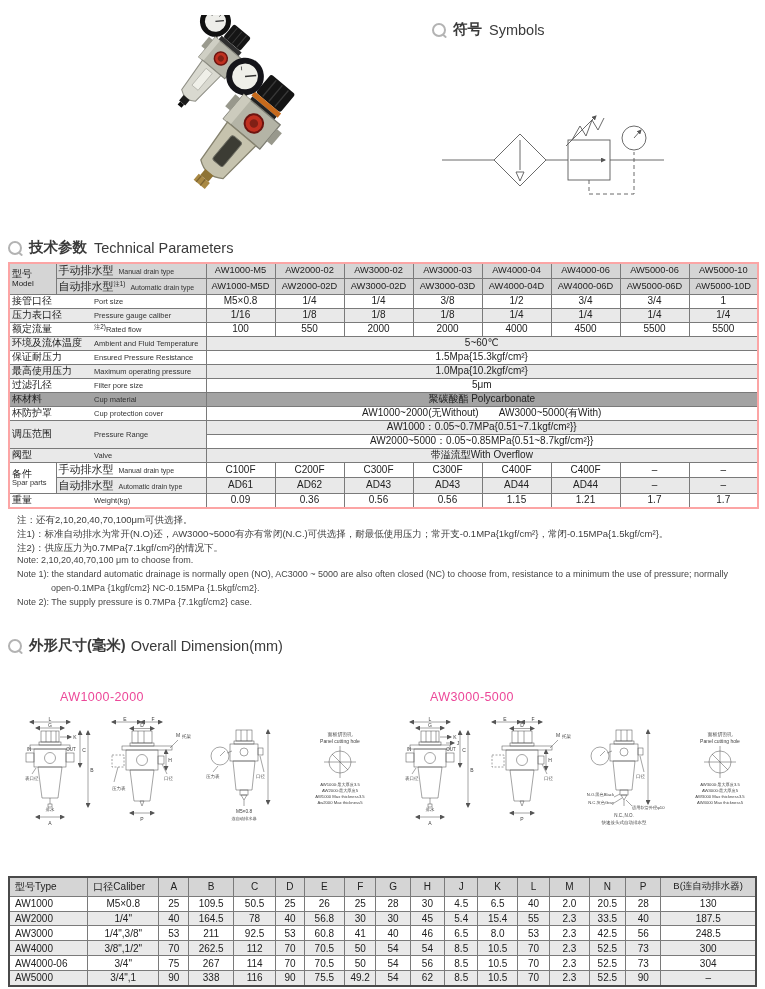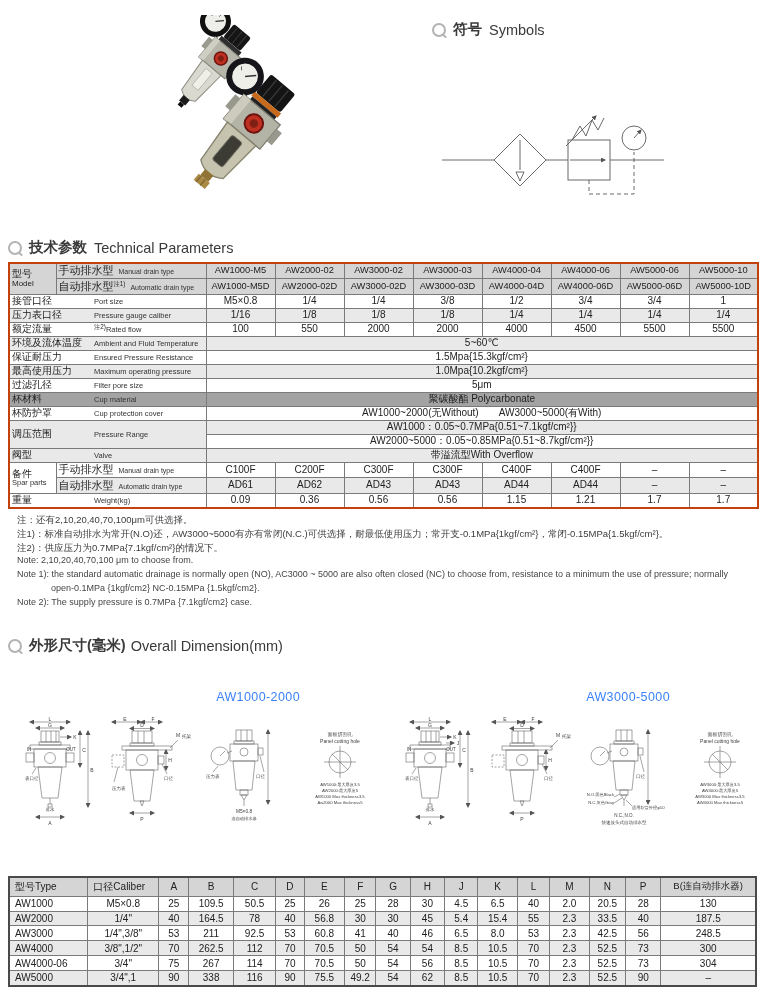--- a/index.html
+++ b/index.html
@@ -8,42 +8,42 @@
   .abs{position:absolute}
   
   .sec-h{display:flex;align-items:center;gap:7px;font-size:14.5px;color:#3a3a3a;white-space:nowrap}
   .sec-h .cn{font-weight:bold}
   .sec-h .en{font-weight:normal}
   .mag{width:10px;height:10px;border:2px solid #b3b3b3;border-radius:50%;position:relative;flex:0 0 auto}
   .mag::after{content:"";position:absolute;right:-3px;bottom:-2px;width:5px;height:2px;background:#b3b3b3;
               transform:rotate(40deg);border-radius:1px}
   
   table{border-collapse:collapse;table-layout:fixed}
-  .ttable{width:749px;height:247px;font-size:10px;border:2px solid #c2410c}
+  .ttable{width:749px;height:247px;font-size:10px;border:2px solid #fca5a5}
   .ttable td{border:1px solid #7a7a7a;padding:0 2px;line-height:1.05;overflow:hidden;white-space:nowrap}
   .ttable .val{text-align:center}
   .ttable .hdr{background:#d5d5d5}
   .ttable .mdl{font-size:9.3px}
   .lbl .cn{display:inline-block;min-width:82px;font-size:10px}
   .lbl .en{font-size:7.5px;color:#333}
   .sub .cn{font-size:11px}
   .sub .en{font-size:7px;color:#333;margin-left:5px}
   .note-s{font-size:6.3px;vertical-align:top}
   .lbl2 div.cn{font-size:10px}
   .lbl2 div.en{font-size:7.5px;color:#333}
   .dtable{width:749px;height:111px;font-size:10px;border:2px solid #4a4a4a}
   .dtable td{border:1px solid #7a7a7a;text-align:center;padding:0 1px;white-space:nowrap;overflow:hidden}
   .dtable td.left{text-align:left;padding-left:5px}
   .dtable .hdr{background:#d5d5d5}
   .dtable .wide{font-size:9.5px}
   
   .notes{font-size:9.5px;line-height:13.8px;color:#3c3c3c;white-space:nowrap}
   .notes .en-note{font-size:9px;color:#454545}
   .notes .indent{padding-left:34px}
-  .draw-title{font-size:12.5px;color:#3b82f6;text-align:right;letter-spacing:.4px}
+  .draw-title{font-size:12.5px;color:#ec4899;text-align:left;letter-spacing:.4px}
   svg text{font-family:"Liberation Sans","DejaVu Sans",sans-serif}
 </style>
 </head>
 <body>
 
 <svg class="abs" style="left:118px;top:15px" width="198" height="200" viewBox="0 0 198 200">
   <g transform="translate(86,62) rotate(40)">
     <rect x="-11" y="-60" width="22" height="17" rx="2" fill="#151515"></rect>
     <line x1="-6" y1="-59" x2="-6" y2="-44" stroke="#3a3a3a" stroke-width="1"></line>
     <line x1="0" y1="-59" x2="0" y2="-44" stroke="#3a3a3a" stroke-width="1"></line>

